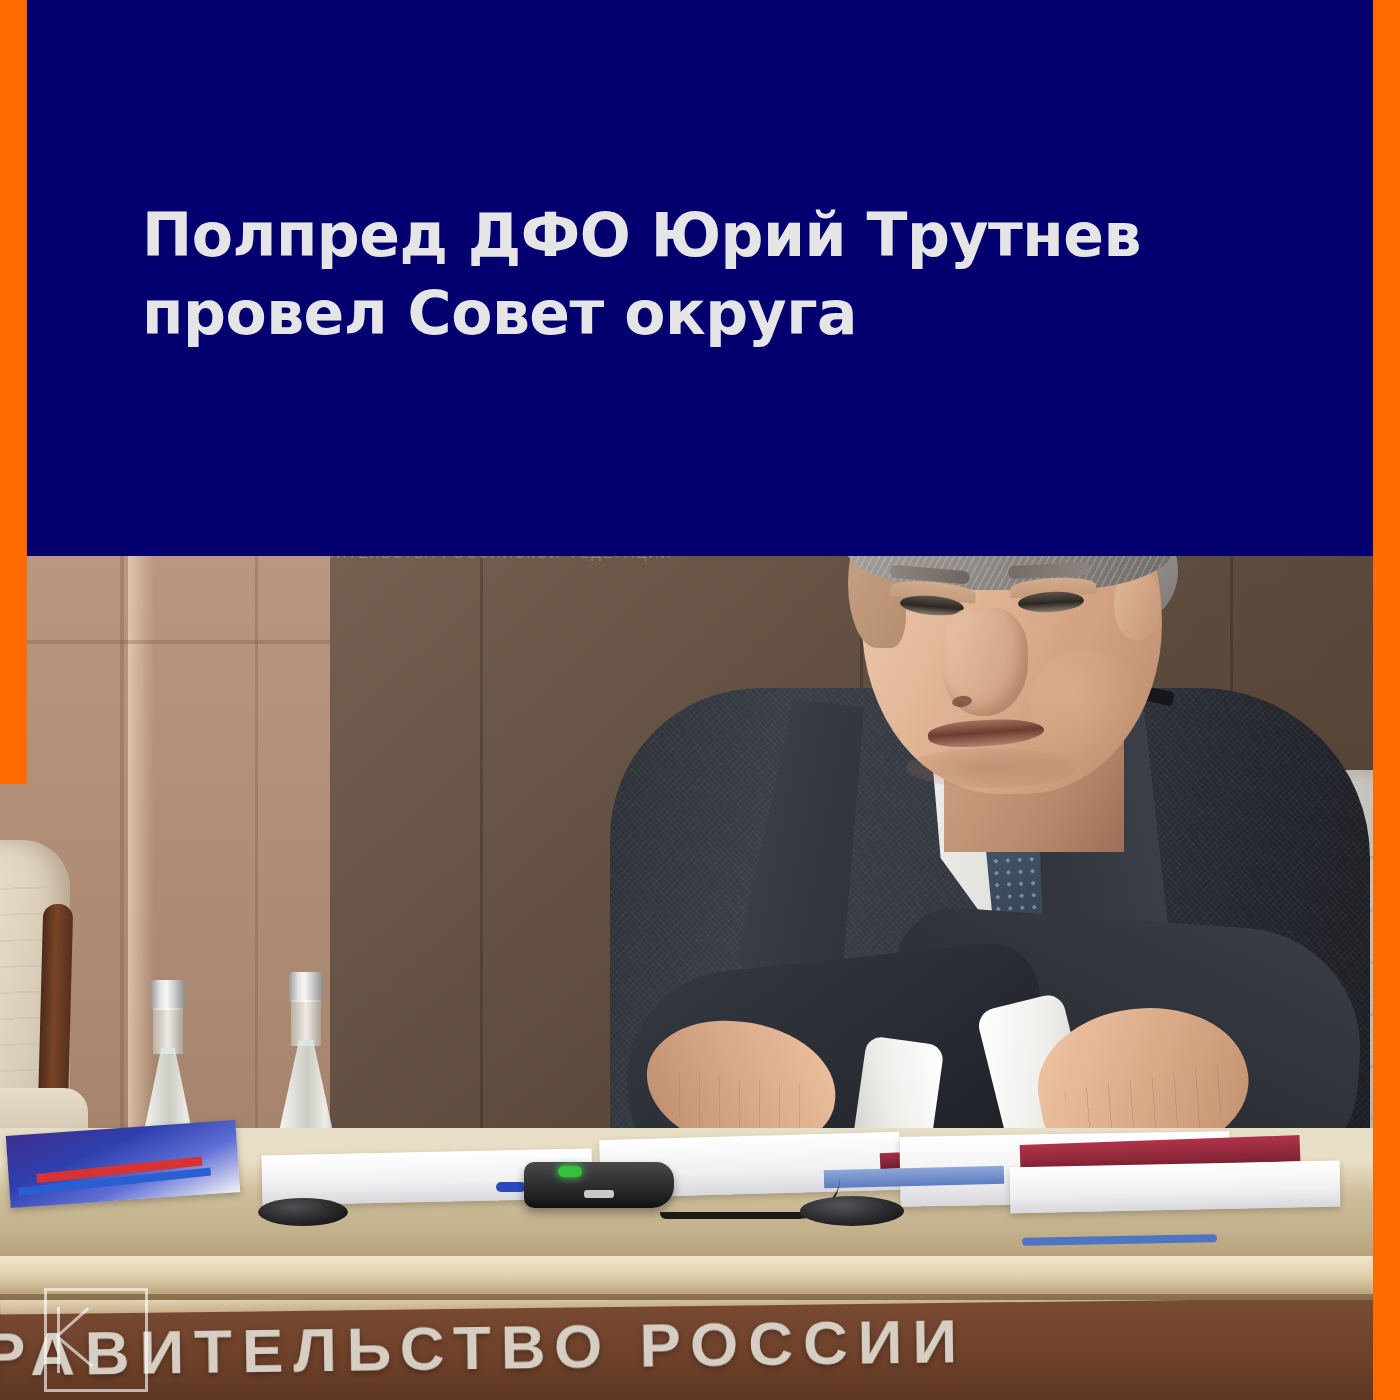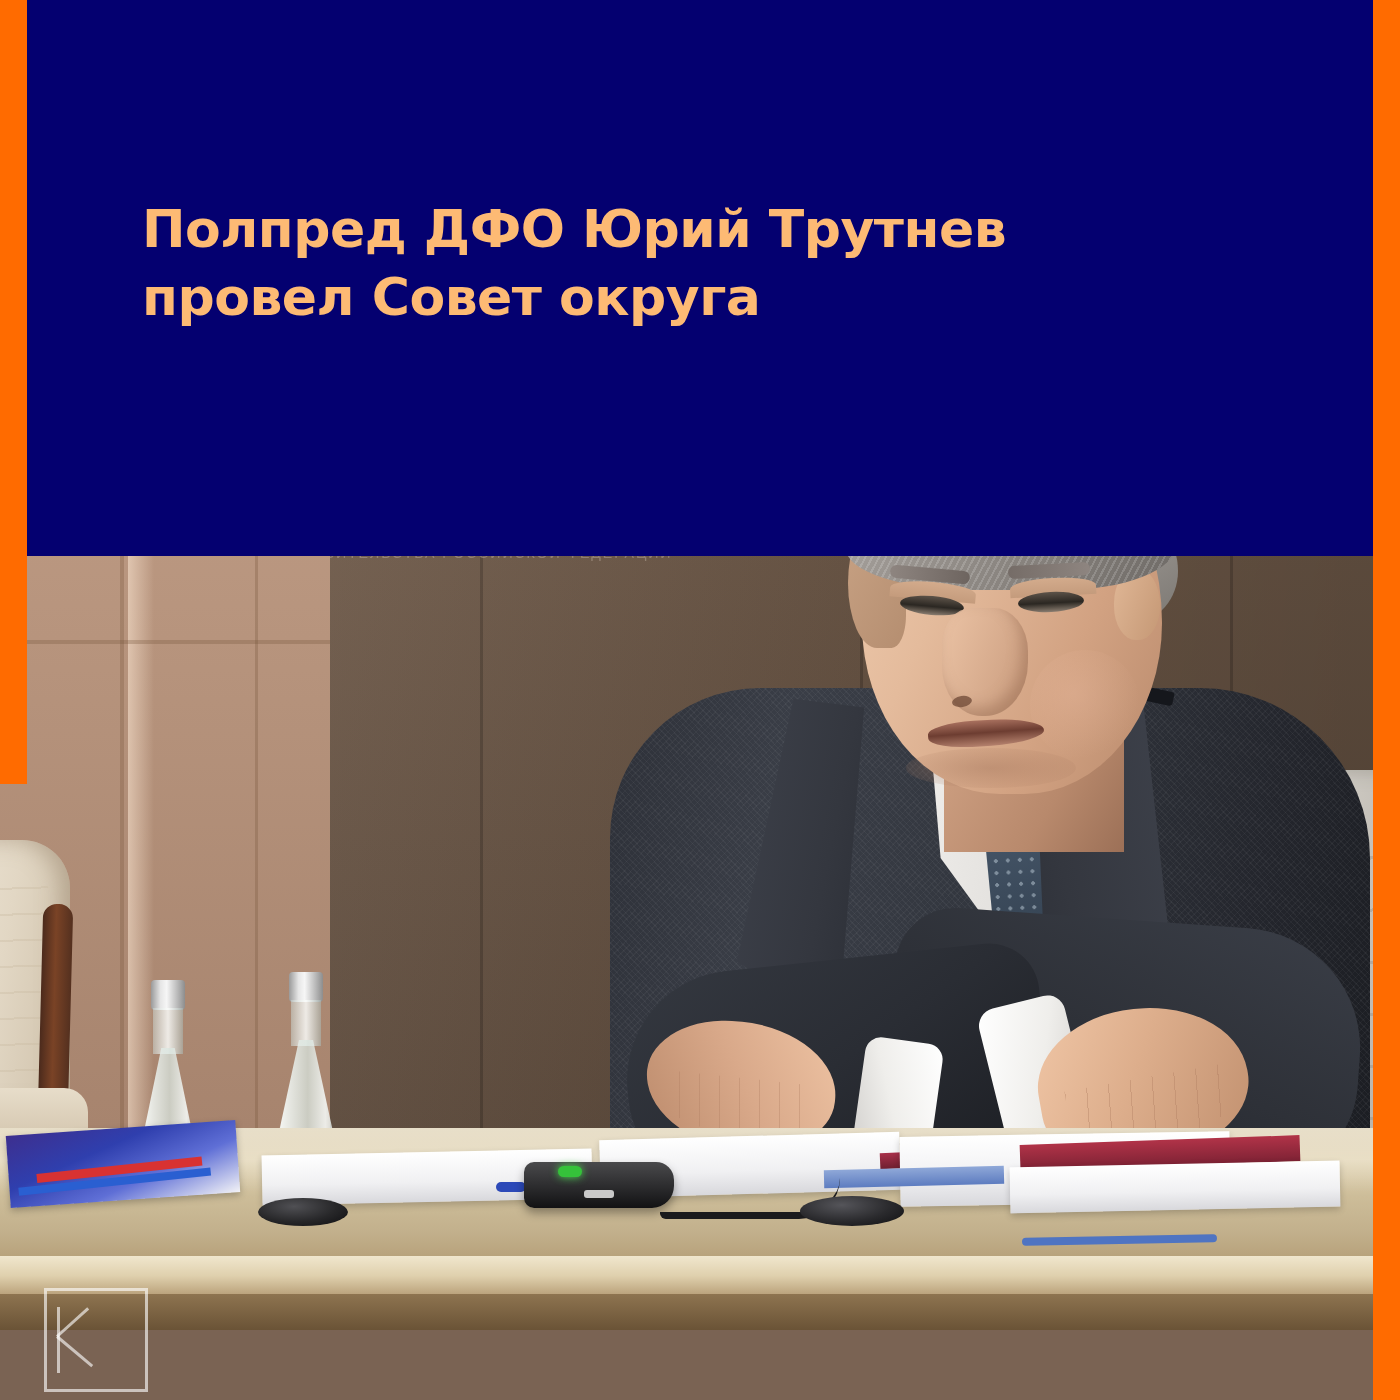--- a/index.html
+++ b/index.html
@@ -493,24 +493,24 @@
 
   
   .blue-band {
     position: absolute;
     left: 27px; top: 0; width: 1346px; height: 556px;
     background: #040070;
   }
   .headline {
     position: absolute;
     left: 115px; top: 196px; width: 1180px;
-    color: #fdba74;
+    color: #e5e5e5;
     font-family: "DejaVu Sans", sans-serif;
     font-weight: 700;
-    font-size: 52px;
+    font-size: 60px;
     line-height: 1.30;
     letter-spacing: -0.5px;
     white-space: pre-line;
   }
 
   
   .bar-left {
     position: absolute; left: 0; top: 0; width: 27px; height: 784px;
     background: #ff6b00;
   }
@@ -699,20 +699,24 @@
 
     <div class="pen-blue"></div>
     <div class="mic-console">
       <div class="led"></div>
       <div class="btn"></div>
     </div>
     <div class="mic-gooseneck"></div>
     <div class="mic-base"></div>
     <div class="mic-base2"></div>
 
+    <div class="plaque">
+      <div class="rail"></div>
+      <div class="txt">РАВИТЕЛЬСТВО  РОССИИ</div>
+    </div>
   </div>
 
   <div class="blue-band">
     <div class="headline">Полпред ДФО Юрий Трутнев
 провел Совет округа</div>
   </div>
 
   <div class="bar-left"></div>
   <div class="bar-right"></div>
 

